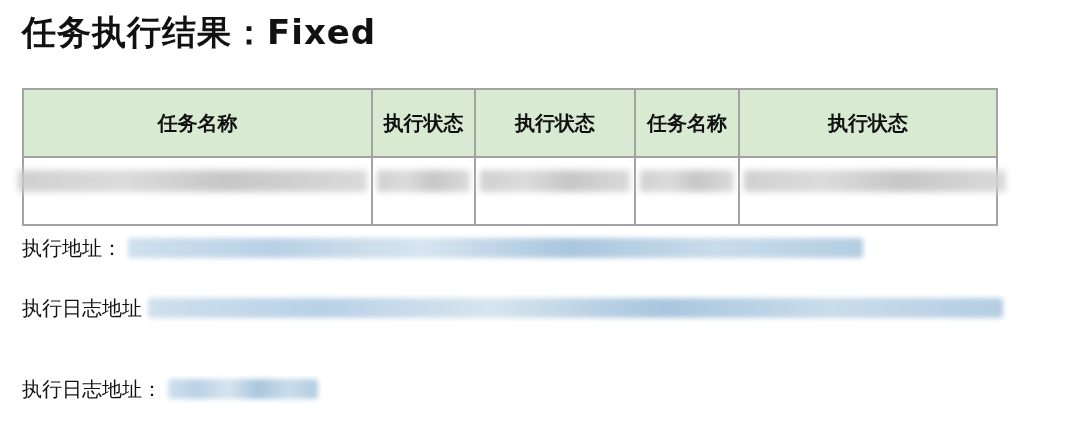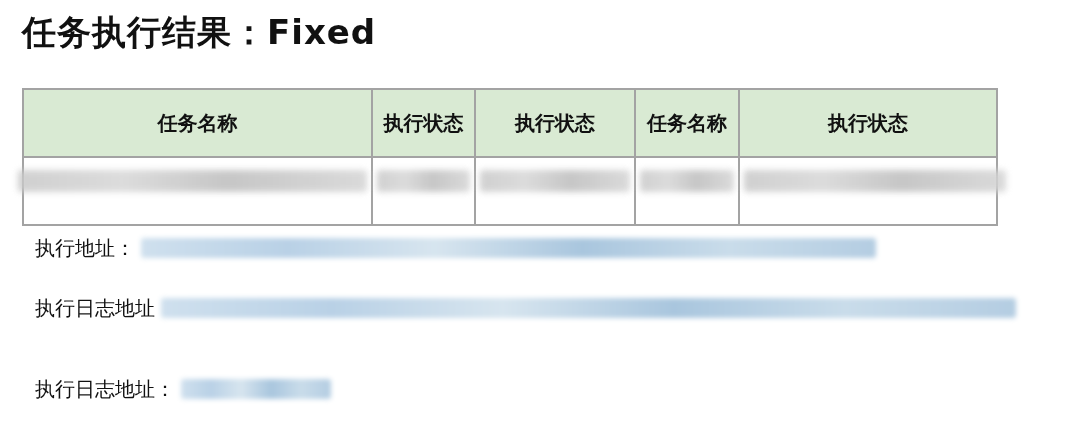--- a/index.html
+++ b/index.html
@@ -5,21 +5,21 @@
   html, body { margin:0; padding:0; background:#ffffff; }
   body { width:1080px; height:423px; position:relative; overflow:hidden;
          font-family:"DejaVu Sans","Liberation Sans",sans-serif; color:#111; }
   .title { position:absolute; left:22px; top:10px; font-size:34px; font-weight:bold; line-height:44px; letter-spacing:1px; }
   table.result { position:absolute; left:22px; top:88px; border-collapse:collapse; table-layout:fixed; width:974px; }
   table.result th, table.result td { border:2px solid #a3a3a3; padding:8px; }
   table.result th { background:#d9ead3; height:50px; font-size:20px; font-weight:bold; text-align:center; white-space:nowrap; }
   table.result td { height:50px; position:relative; overflow:visible; }
   .blur { position:absolute; border-radius:3px; filter:blur(3px); }
   .row-blur { left:4px; right:4px; top:12px; height:22px; background:linear-gradient(90deg,#c8c8c8,#d6d6d6 30%,#bdbdbd 60%,#d4d4d4); opacity:0.85; }
-  .line { position:absolute; left:22px; font-size:20px; line-height:28px; white-space:nowrap;margin-left:13px; }
+  .line { position:absolute; left:22px; font-size:20px; line-height:28px; white-space:nowrap; }
   .line .label { display:inline-block; vertical-align:middle; }
   .link-blur { display:inline-block; vertical-align:middle; height:20px; border-radius:3px; filter:blur(2.5px);
                background:linear-gradient(90deg,#cfe0ee,#b9d1e6 20%,#d7e5ef 40%,#a9c6de 60%,#c9dcea 80%,#b4cde2); }
 </style>
 </head>
 <body>
 
 <div class="title">任务执行结果：Fixed</div>
 
 <table class="result">

